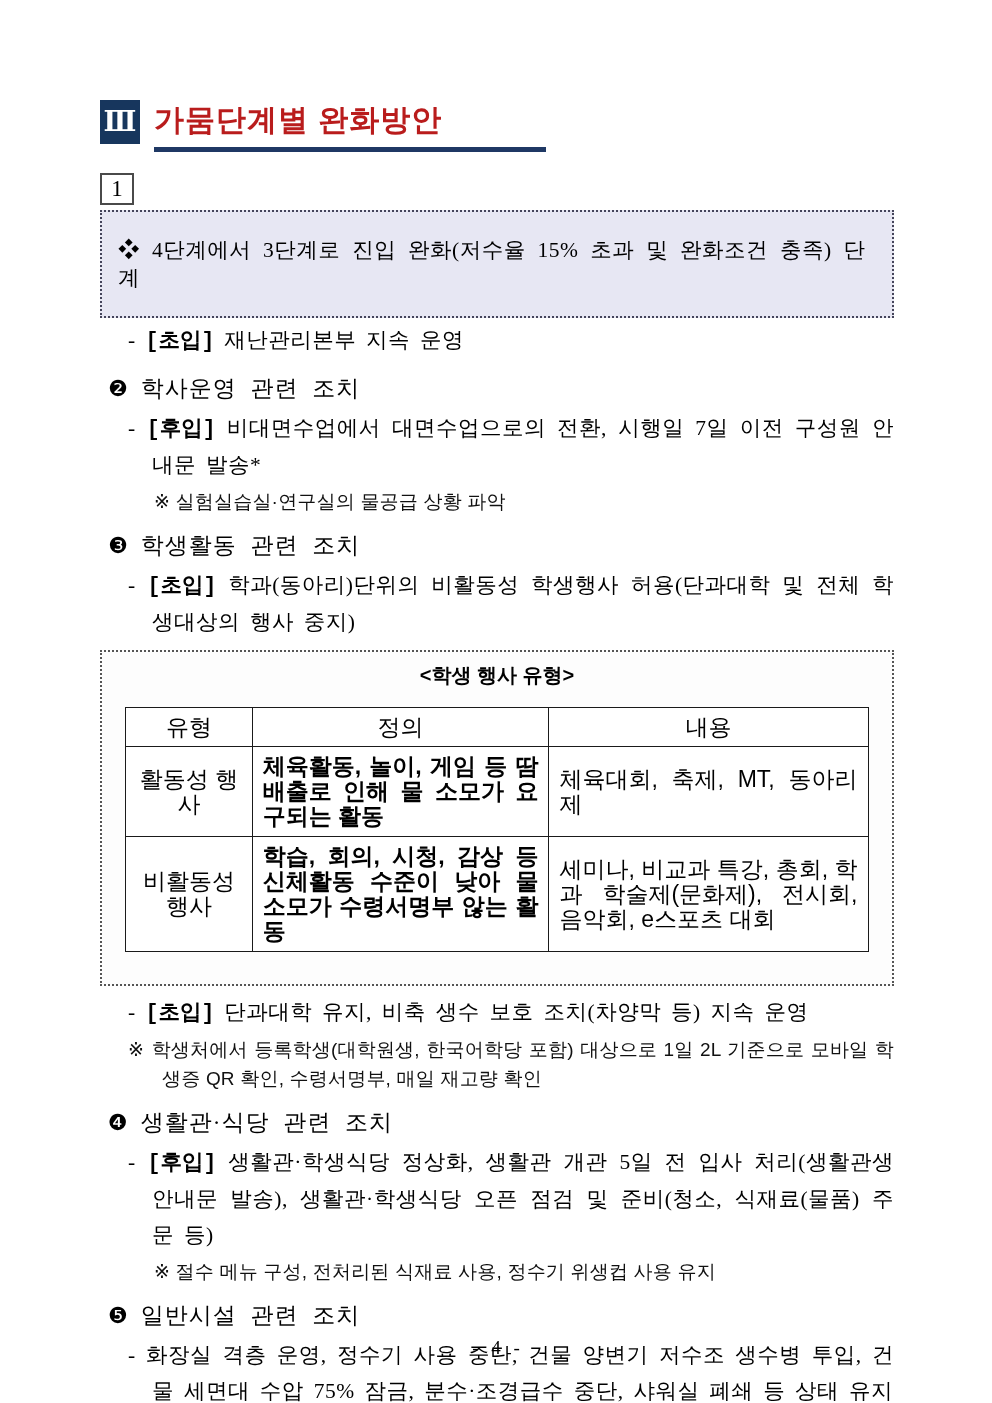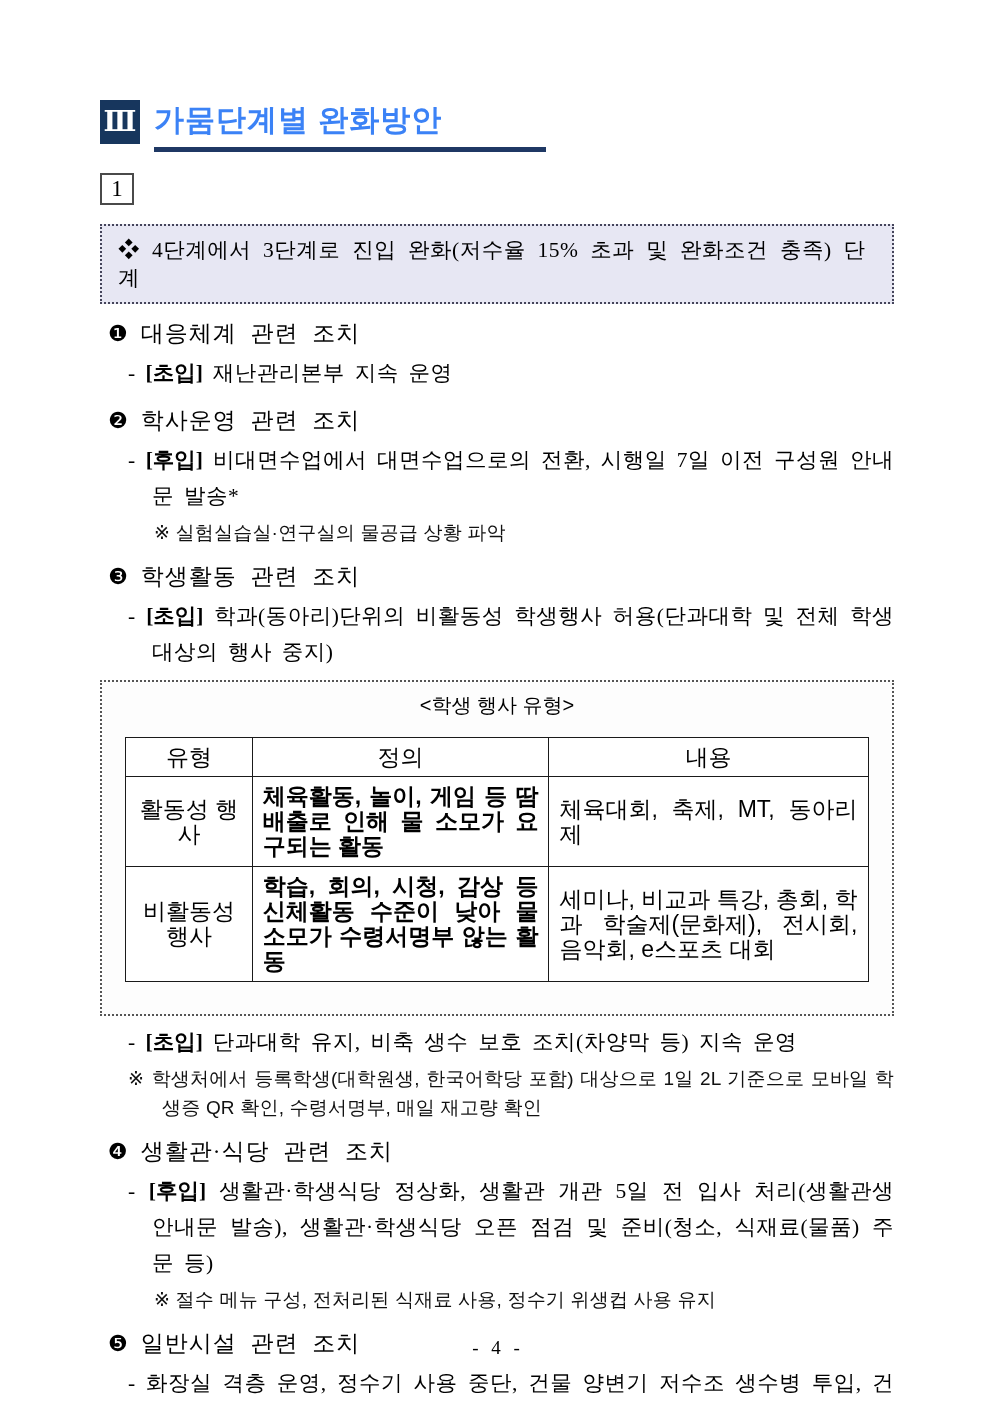--- a/index.html
+++ b/index.html
@@ -21,58 +21,57 @@
     display:inline-block;width:40px;height:44px;line-height:44px;
     background:#17365D;color:#fff;text-align:center;
     font-size:27px;font-weight:bold;
     font-family:"Liberation Serif","DejaVu Serif",serif;
     flex:0 0 auto;
   }
   .sec-title{
     display:inline-block;margin-left:14px;width:392px;
     font-family:"Liberation Sans","DejaVu Sans",sans-serif;
     font-weight:800;font-size:30px;line-height:40px;
-    color:#3b82f6;letter-spacing:1px;
+    color:#b91c1c;letter-spacing:1px;
     border-bottom:5px solid #1F3864;padding-bottom:7px;
   }
 
   
   .subsec{margin-top:12px;height:42px;display:flex;align-items:center;}
   .numbox{
     display:inline-block;border:2px solid #4a4a4a;
     min-width:20px;text-align:center;padding:0 5px;
     font-size:23px;line-height:28px;margin-right:12px;flex:0 0 auto;
   }
   .subsec-title{
     font-family:"Liberation Sans","DejaVu Sans",sans-serif;
     font-weight:800;font-size:27px;letter-spacing:0.5px;
   }
   .subsec-paren{font-size:21px;word-spacing:5px;letter-spacing:0.5px;}
 
   
   .callout{
-    margin-top:14px;
     background:#E7E7F3;
     border:2px dotted #44445a;
-    padding:10px 16px;
+    padding:24px 16px;
   }
   .callout p{margin:0;font-size:21.5px;line-height:28px;word-spacing:6px;letter-spacing:0.5px;}
 
   
   .ihead{margin:13px 0 5px 0;padding-left:8px;font-size:23px;line-height:33px;word-spacing:7px;letter-spacing:1px;}
   .circ{font-family:"Liberation Sans","DejaVu Sans",sans-serif;font-size:22px;margin-right:12px;}
 
   
   .dash{
     margin:4px 0;padding-left:52px;text-indent:-24px;
     font-size:21.5px;line-height:36px;
     text-align:justify;word-spacing:4px;letter-spacing:0.5px;
   }
   .seg-b{font-weight:normal;}
-  .seg-g{font-family:Liberation Serif, serif;font-weight:800;letter-spacing:0;}
+  .seg-g{font-family:Liberation Mono, monospace;font-weight:800;letter-spacing:0;}
 
   
   .note{
     margin:3px 0;
     font-family:"Liberation Sans","DejaVu Sans",sans-serif;
     font-size:19px;line-height:29px;color:#111;
     text-align:justify;letter-spacing:0.2px;
   }
   .note.star{padding-left:64px;text-indent:-26px;}
   .note.hang{padding-left:62px;text-indent:-34px;}
@@ -81,21 +80,21 @@
   
   .table-box{
     margin:10px 0 8px 0;
     border:2px dotted #555;
     padding:8px 12px 14px 12px;
     background:#fdfdfd;
   }
   .table-title{
     margin:2px 0 8px 0;text-align:center;
     font-family:"Liberation Sans","DejaVu Sans",sans-serif;
-    font-weight:400;font-size:20px;
+    font-weight:700;font-size:20px;
   }
   table.evt{border-collapse:collapse;width:97%;margin:18px auto;
     font-family:"Liberation Sans","DejaVu Sans",sans-serif;font-size:23px;}
   table.evt th,table.evt td{border:1.5px solid #1a1a1a;background:#fff;}
   table.evt th{font-weight:normal;height:36px;text-align:center;}
   table.evt td{padding:7px 10px;line-height:25px;}
   td.c1{text-align:center;width:17%;}
   td.c2{width:40%;text-align:justify;font-weight:bold;}
   td.c3{width:43%;text-align:justify;}
 
@@ -116,23 +115,20 @@
   </div>
 
   <div class="subsec">
     <span class="numbox">1</span>
   </div>
 
   <div class="callout">
     <p>❖ 4단계에서 3단계로 진입 완화(저수율 15% 초과 및 완화조건 충족) 단계</p>
   </div>
 
-  <div class="ihead">
-    <span class="circ">❶</span><span>대응체계 관련 조치</span>
-  </div>
   <p class="dash"><span>- </span><span class="seg-g">[초입]</span><span> 재난관리본부 지속 운영</span></p>
 
   <div class="ihead">
     <span class="circ">❷</span><span>학사운영 관련 조치</span>
   </div>
   <p class="dash"><span>- </span><span class="seg-g">[후입]</span><span> </span><span class="seg-b">비대면수업에서 대면수업으로의 전환,</span><span> 시행일 7일 이전 구성원 안내문 발송*</span></p>
   <p class="note plain"><span>※ 실험실습실·연구실의 물공급 상황 파악</span></p>
 
   <div class="ihead">
     <span class="circ">❸</span><span>학생활동 관련 조치</span>

